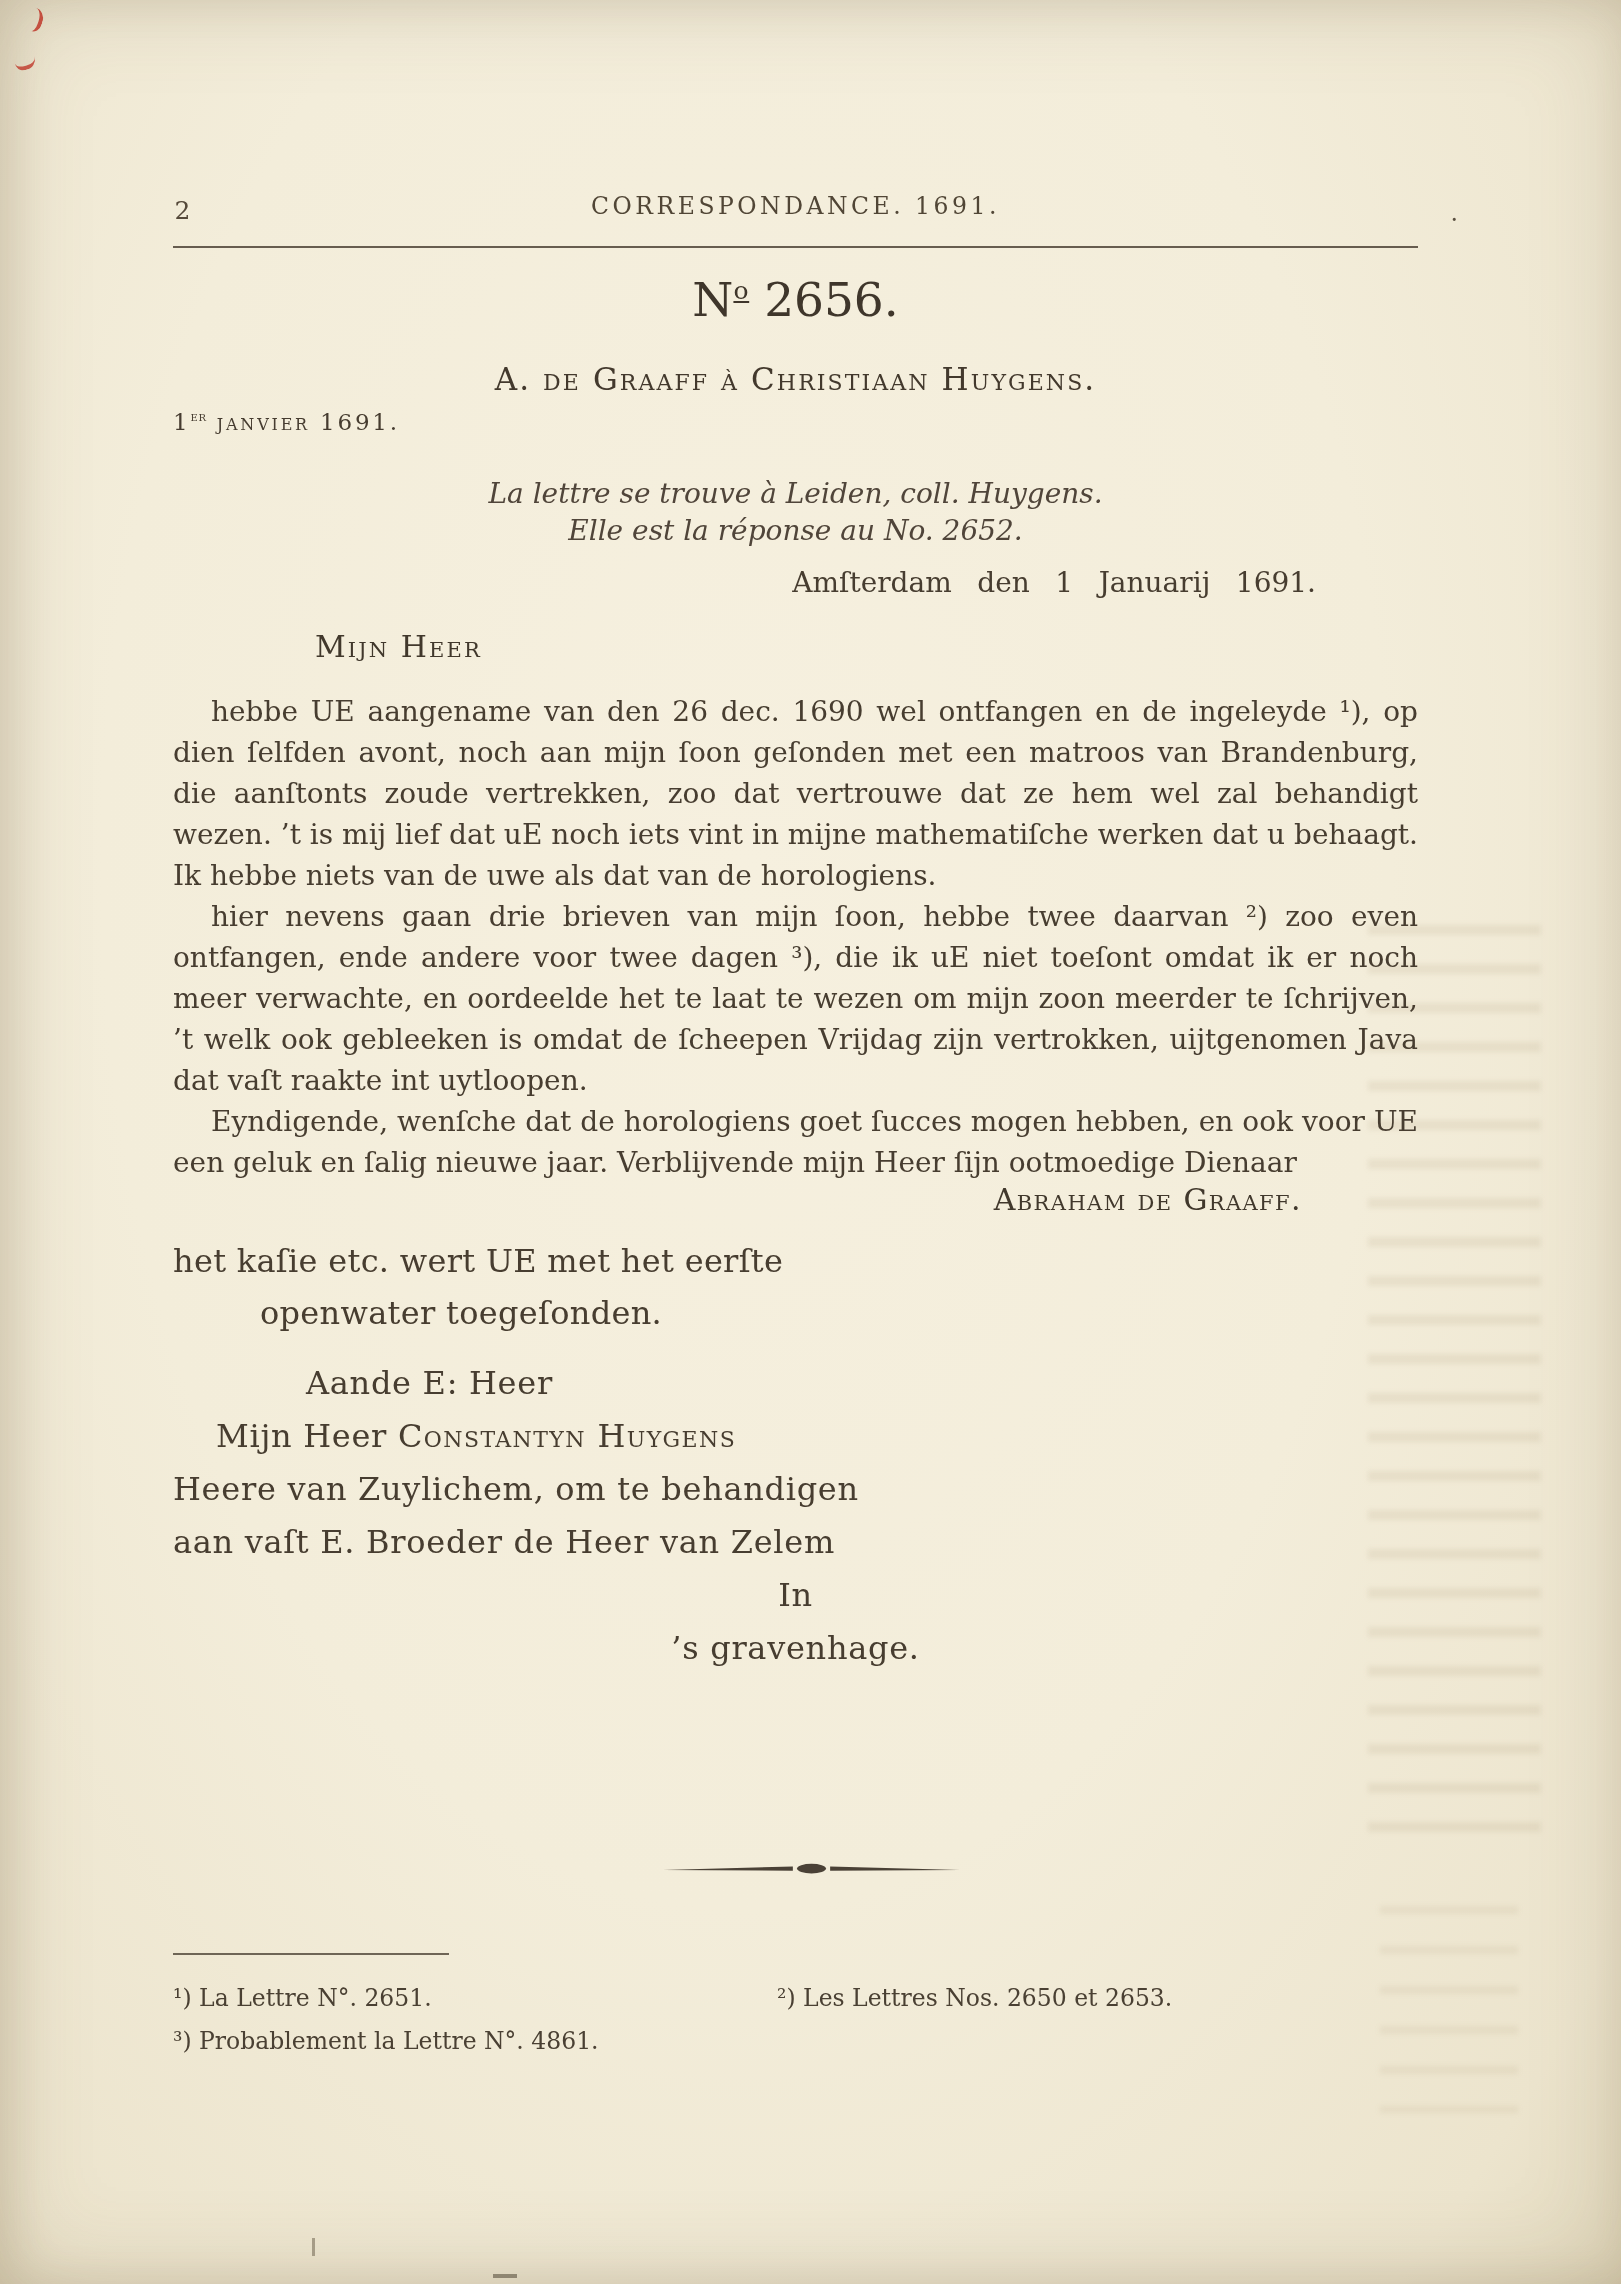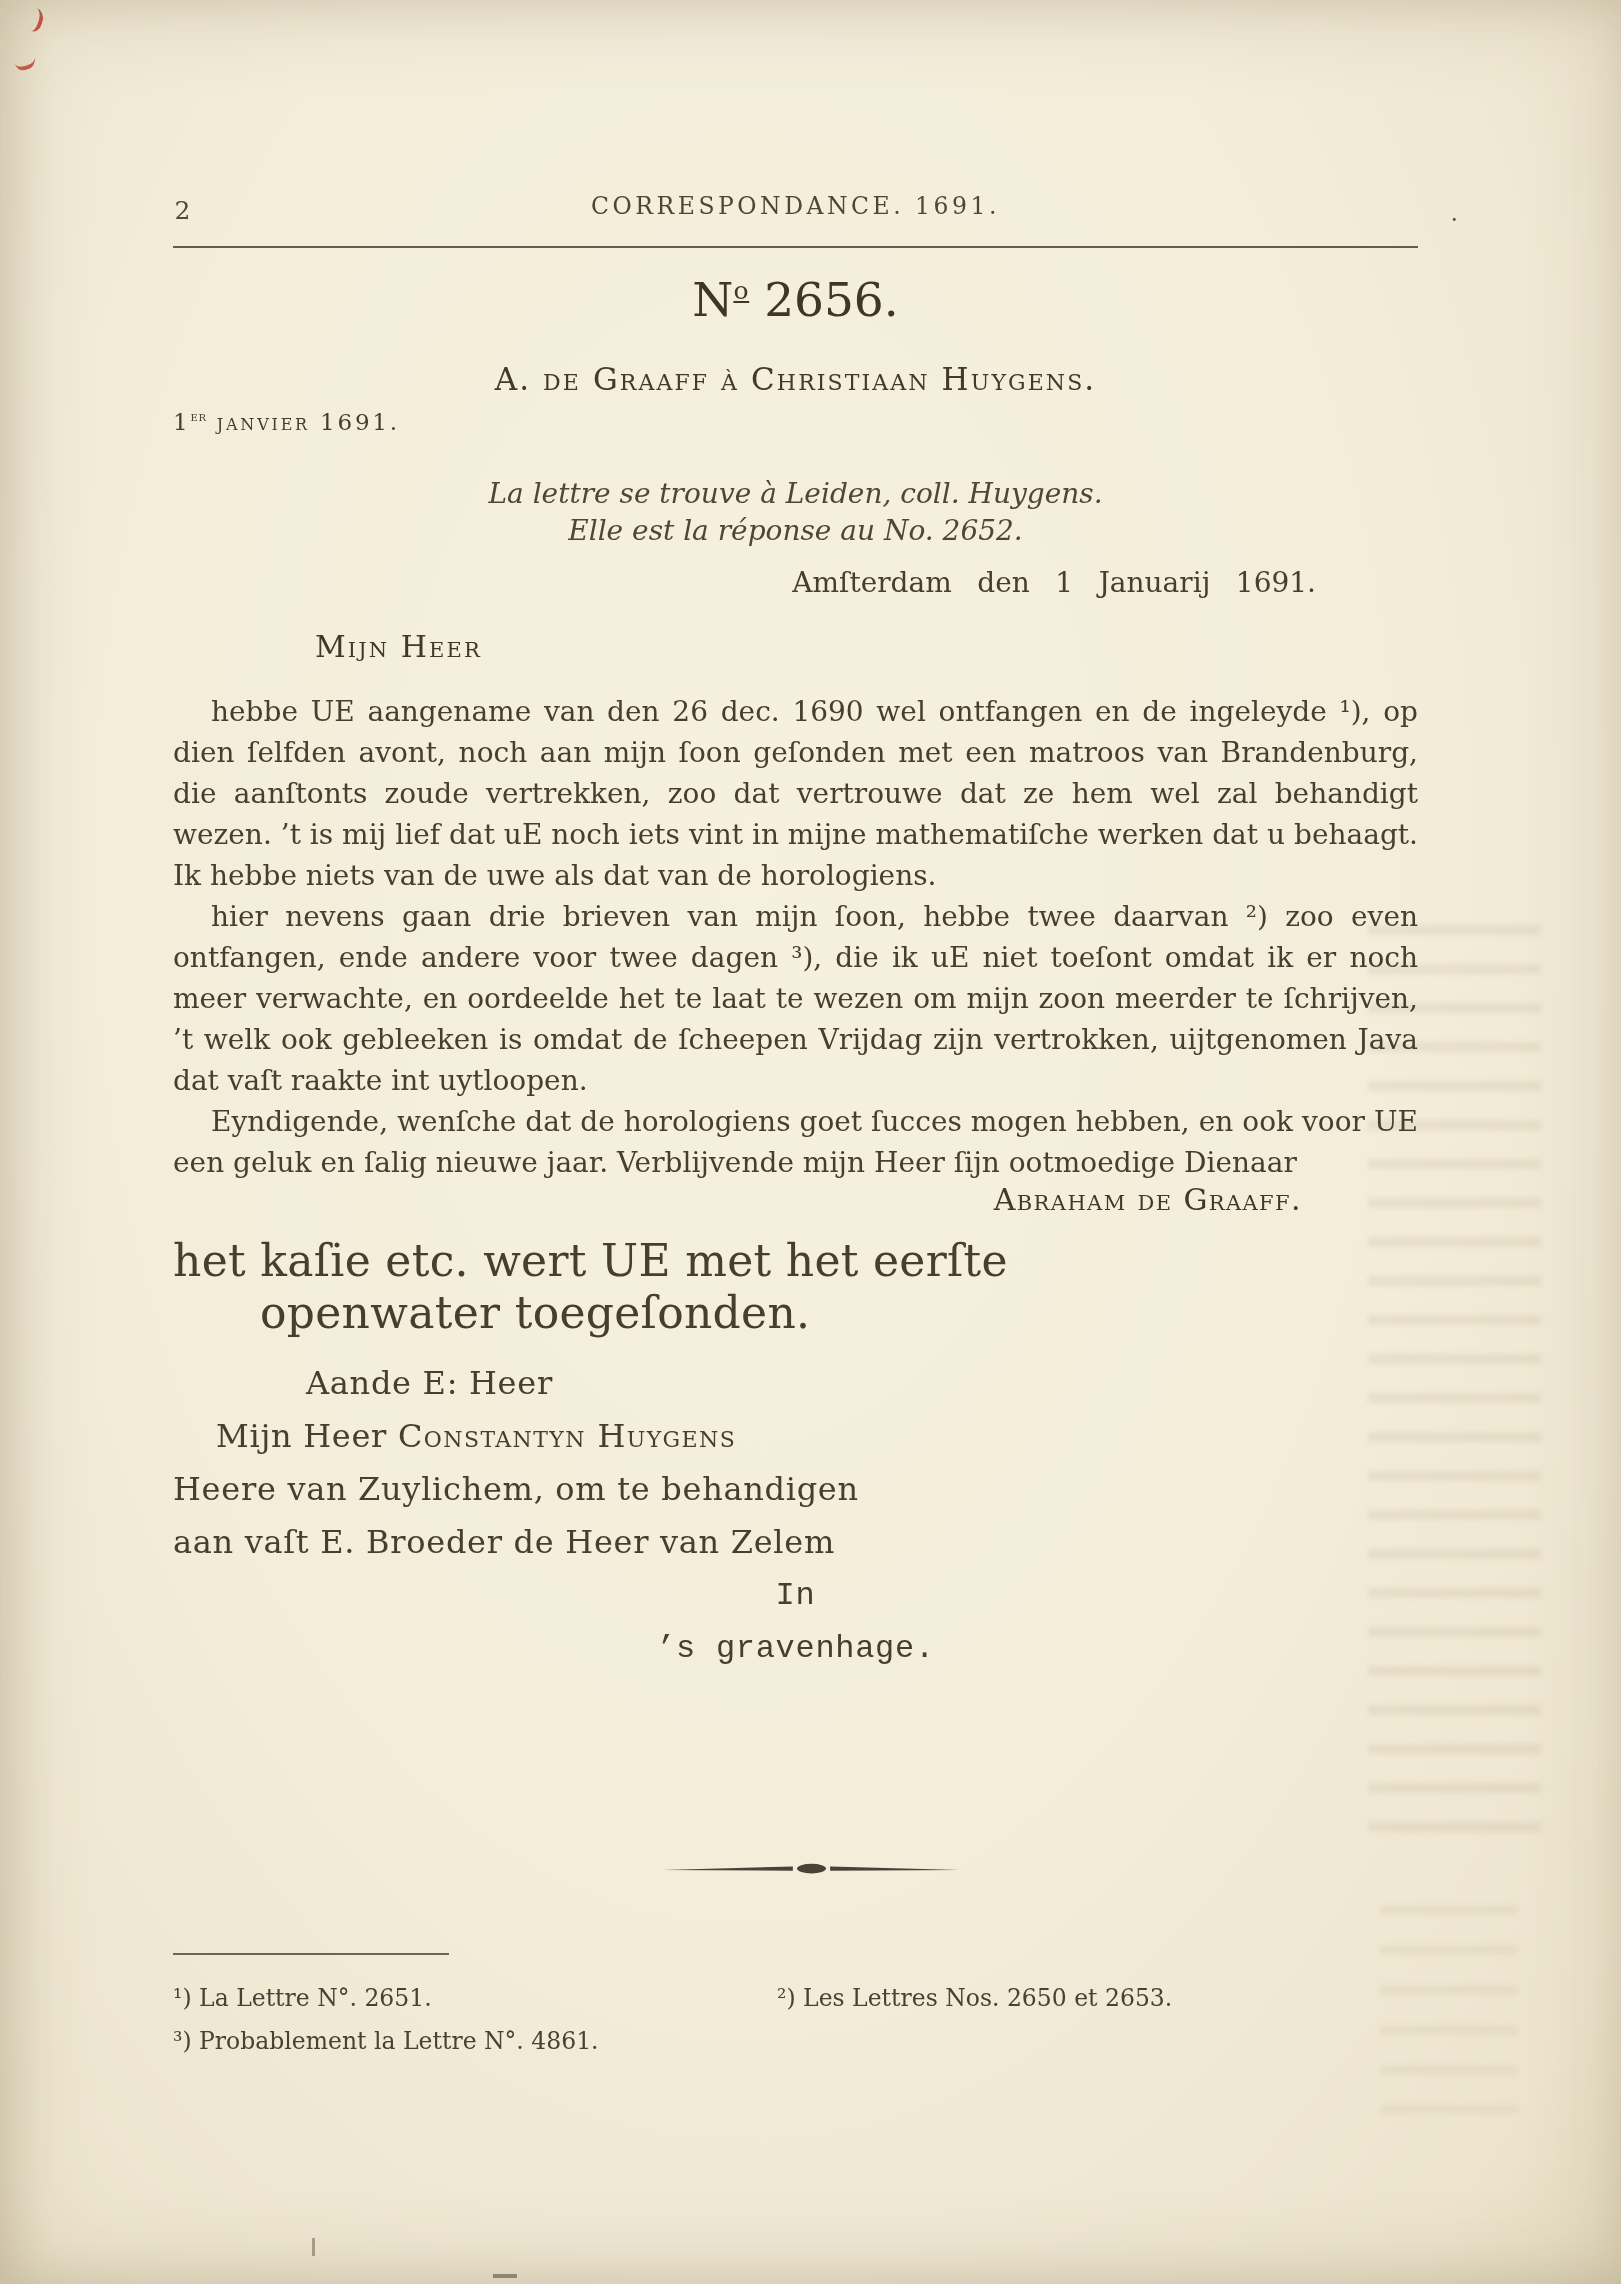--- a/index.html
+++ b/index.html
@@ -31,26 +31,26 @@
   .letterdate{top:408px;text-align:left;font-size:23px;font-variant:small-caps;letter-spacing:2.8px;color:#463c30;}
   .letterdate .sup{font-size:14px;vertical-align:super;letter-spacing:0.7px;}
   .provenance{top:475px;text-align:center;font-style:italic;font-size:28px;line-height:37px;color:#50453a;}
   .dateline{top:566px;text-align:right;padding-right:102px;box-sizing:border-box;font-size:28px;word-spacing:16.6px;}
   .salutation{top:629px;font-variant:small-caps;font-size:30px;letter-spacing:2.1px;padding-left:142px;color:#41382c;}
 
   
   .letterflow{top:691px;font-size:28px;line-height:41px;}
   .letterflow p{margin:0;text-align:justify;text-indent:38px;}
   .signature{margin-top:-4.1px;text-align:right;padding-right:116px;font-variant:small-caps;font-size:30px;letter-spacing:1.4px;color:#41382c;}
-  .postscript{margin-top:15px;font-size:44px;line-height:52px;letter-spacing:0.3px;}
+  .postscript{margin-top:15px;font-size:32px;line-height:52px;letter-spacing:0.3px;}
   .postscript .ps2{padding-left:87px;}
   .address{margin-top:18px;font-size:32px;line-height:53px;letter-spacing:0.7px;}
   .address .l1{padding-left:133px;}
   .address .l2{padding-left:43px;}
-  .address .center{text-align:center;font-family:Liberation Mono, monospace;}
+  .address .center{text-align:center;}
   .sc{font-variant:small-caps;letter-spacing:1.4px;}
 
   
   .ornament{position:absolute;left:0;top:1861px;width:1622px;text-align:center;}
 
   
   .fnrule{position:absolute;left:173px;top:1953px;width:276px;height:2.1px;background:#4d4336;opacity:.8;}
   .footnotes{top:1977px;font-size:23.5px;line-height:43px;color:#4a4033;}
   .fnrow{display:flex;}
   .fn1{display:inline-block;width:604px;}

